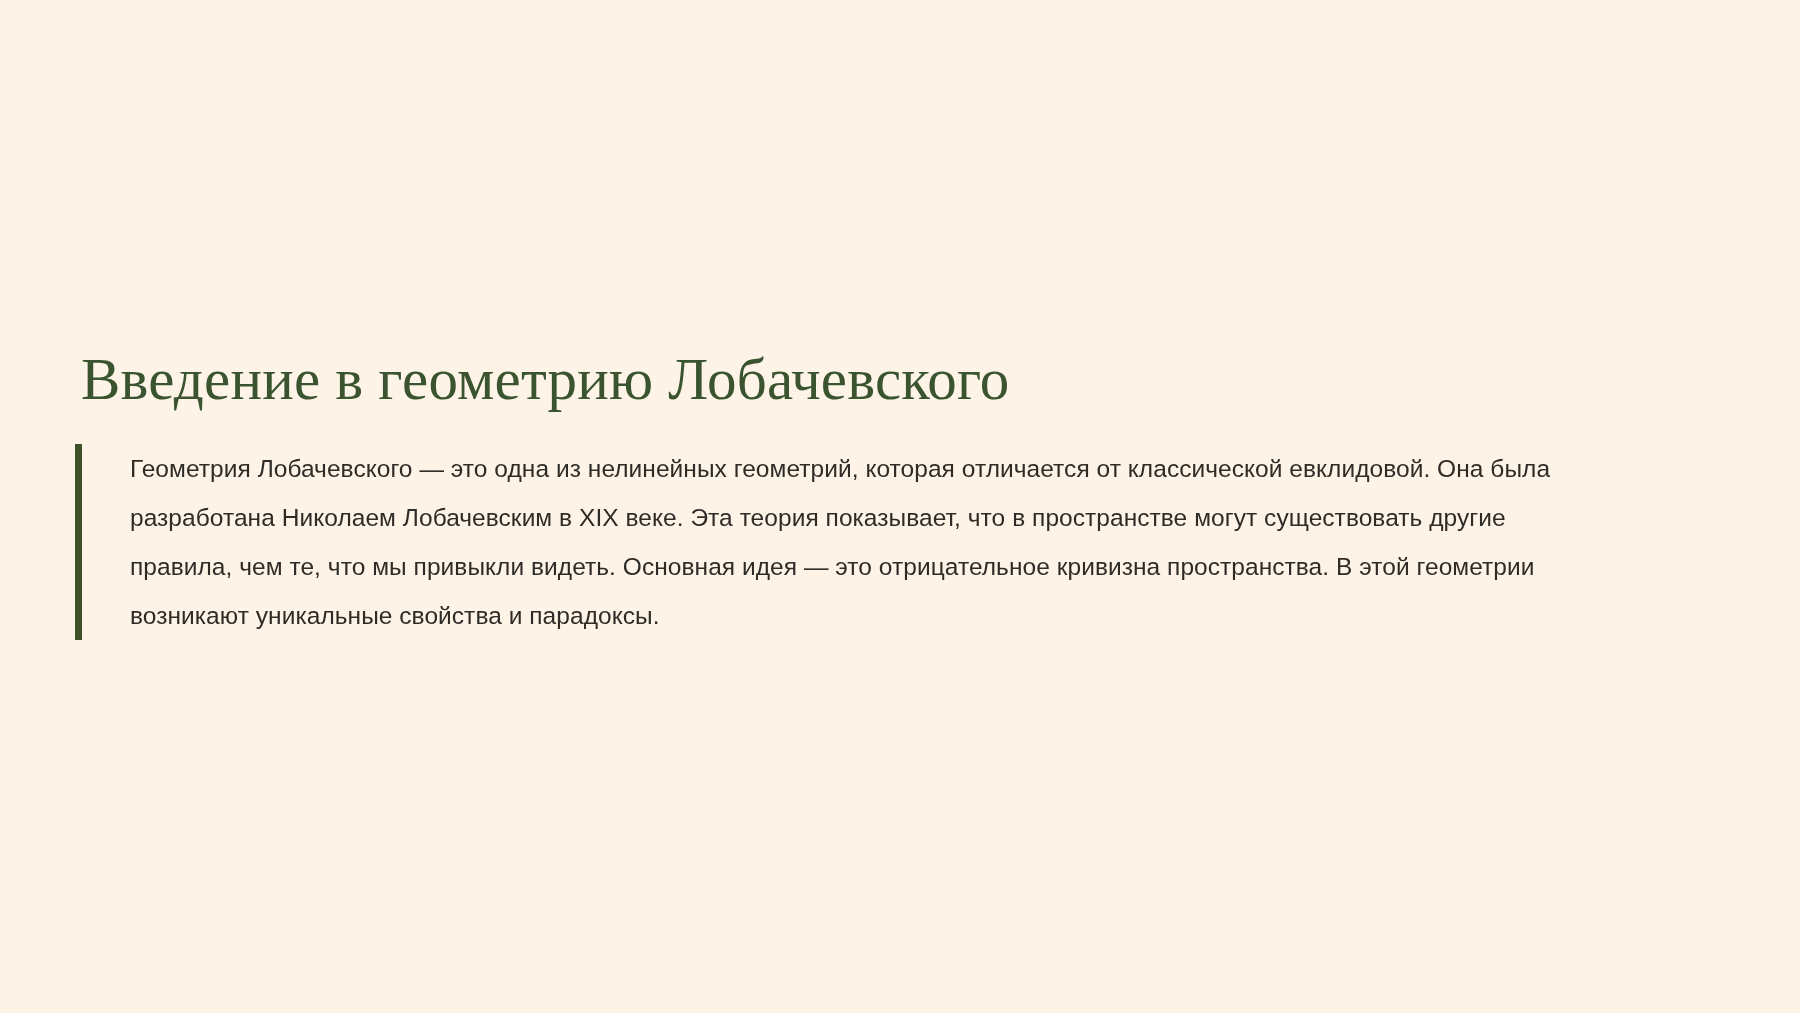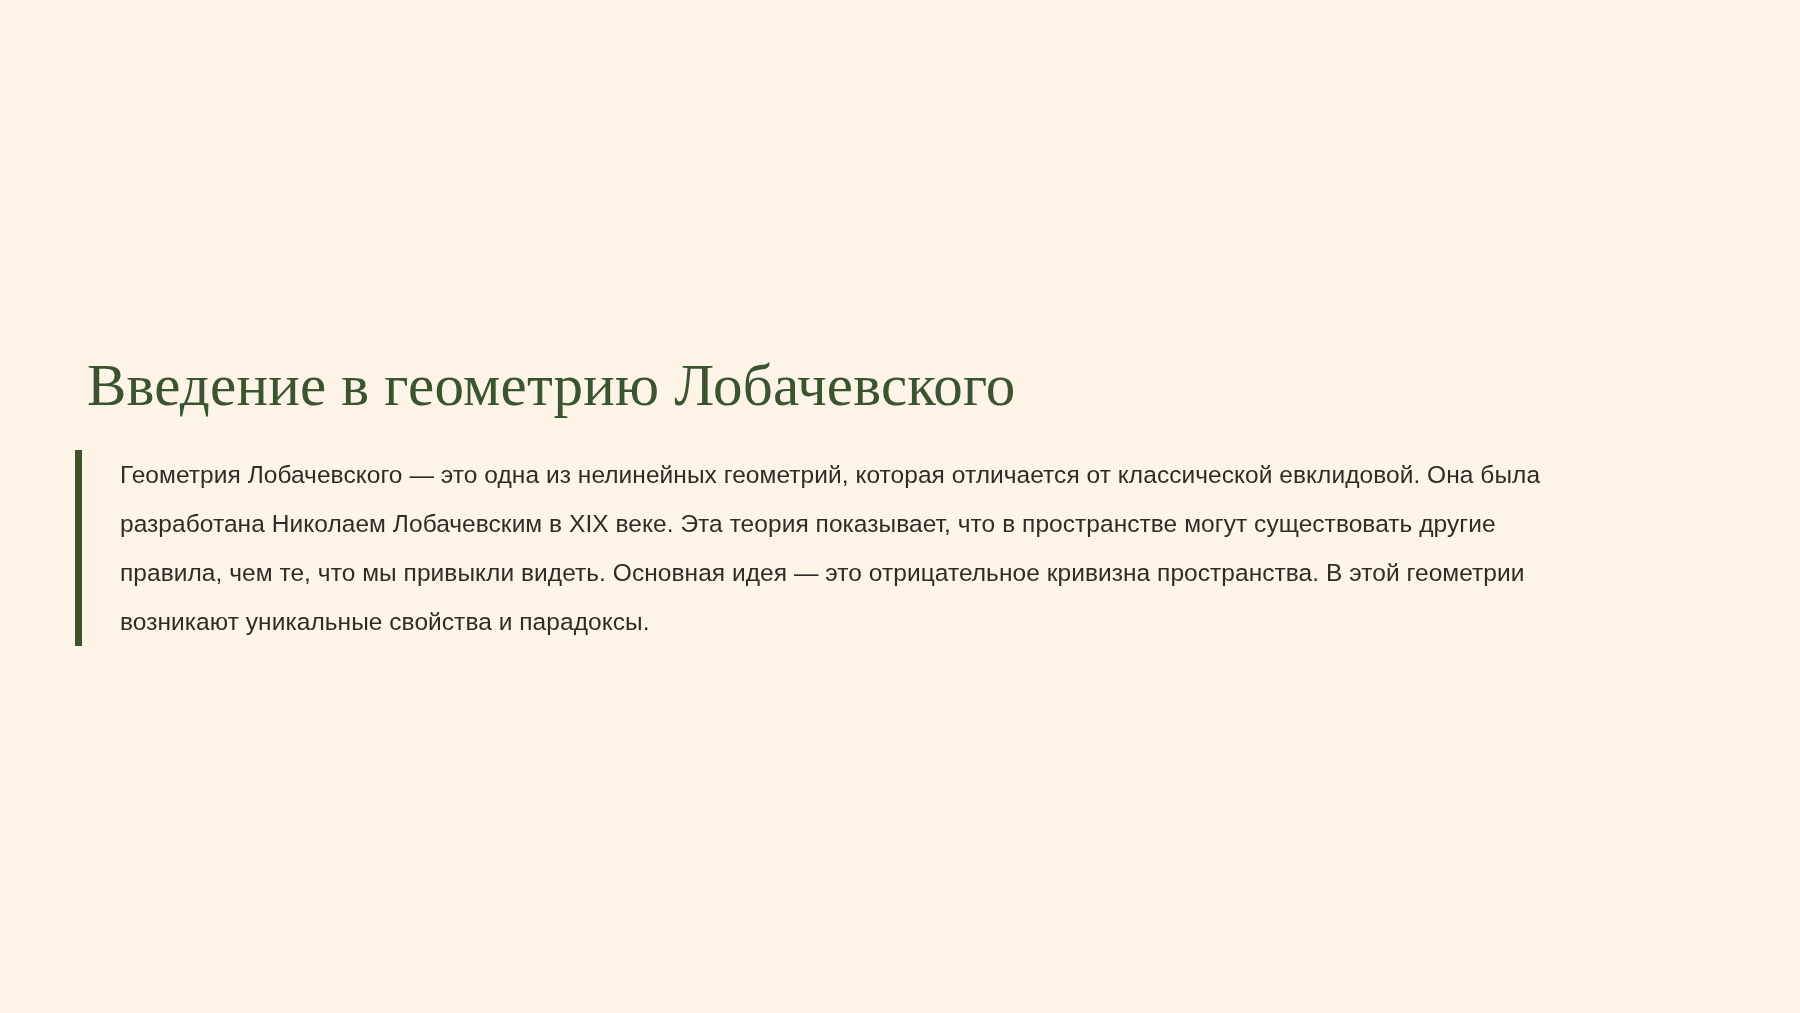--- a/index.html
+++ b/index.html
@@ -25,21 +25,21 @@
   }
 
   .article {
     position: absolute;
     left: 75px;
     top: 340px;
     width: 1650px;
   }
 
   .article-title {
-    margin: 12px;
+    margin: 6px;
     padding: 0;
     font-family: "Liberation Serif", "DejaVu Serif", serif;
     font-weight: 400;
     font-size: 59px;
     line-height: 1.12;
     letter-spacing: 0.2px;
     color: #3b5430;
     white-space: nowrap;
   }
 
@@ -56,21 +56,21 @@
     position: absolute;
     left: 0;
     top: 0;
     bottom: 0;
     width: 7px;
     background: #3e5129;
     border-radius: 0;
   }
 
   .article-paragraph {
-    margin: 0;
+    margin: 10px;
     font-family: "Liberation Sans", "DejaVu Sans", sans-serif;
     font-size: 24.5px;
     line-height: 49px;
     color: #2f2b26;
     text-align: left;
     letter-spacing: 0.05px;
     max-width: 1475px;
   }
 </style>
 </head>

